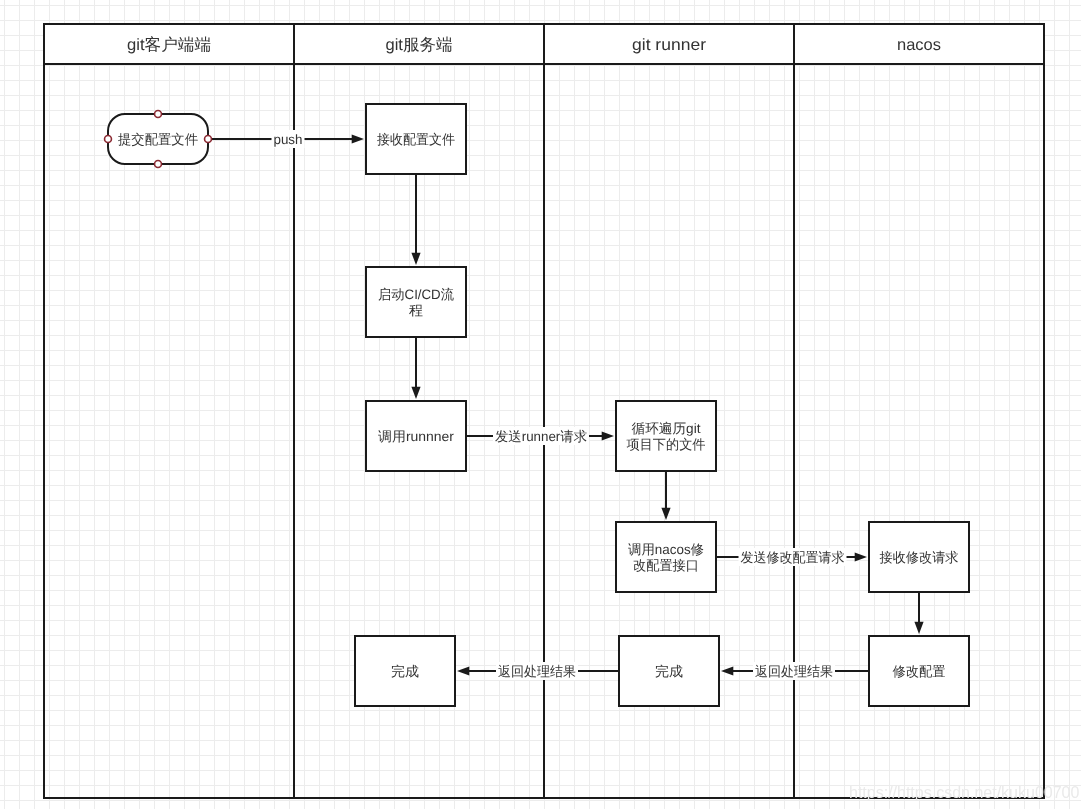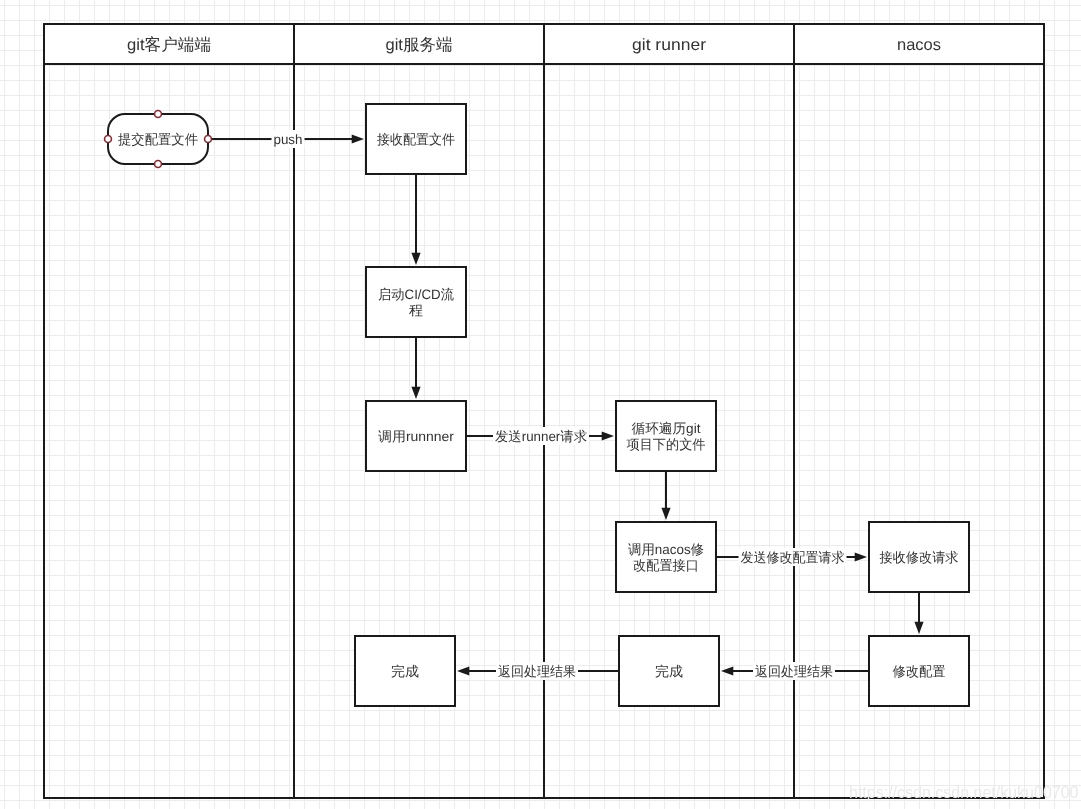--- a/index.html
+++ b/index.html
@@ -153,14 +153,14 @@
         <text class="node-label" x="919" y="561.8" textLength="79" lengthAdjust="spacingAndGlyphs">接收修改请求</text>
       </g>
       <g>
         <rect class="node-shape" x="869" y="636" width="100" height="70"></rect>
         <text class="node-label" x="919" y="675.8" textLength="53" lengthAdjust="spacingAndGlyphs">修改配置</text>
       </g>
     </g>
 
   </svg>
 
-  <div id="wm">https://csdn.csdn.net/kuku00700</div>
+  <div id="wm">https://https.csdn.net/kuku00700</div>
 </div>
 
 </body></html>

